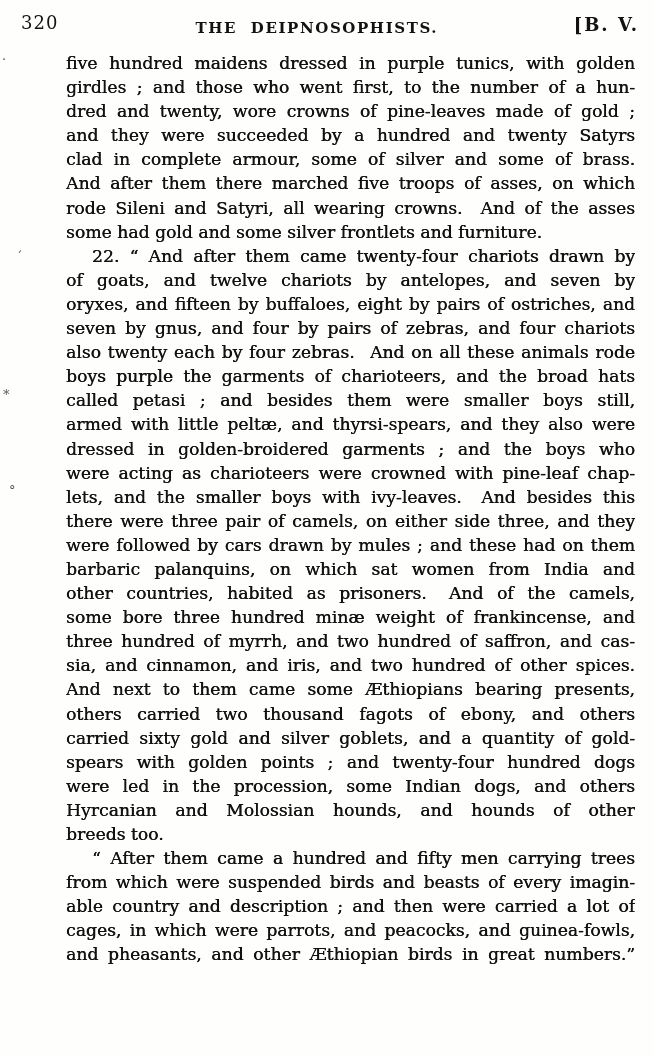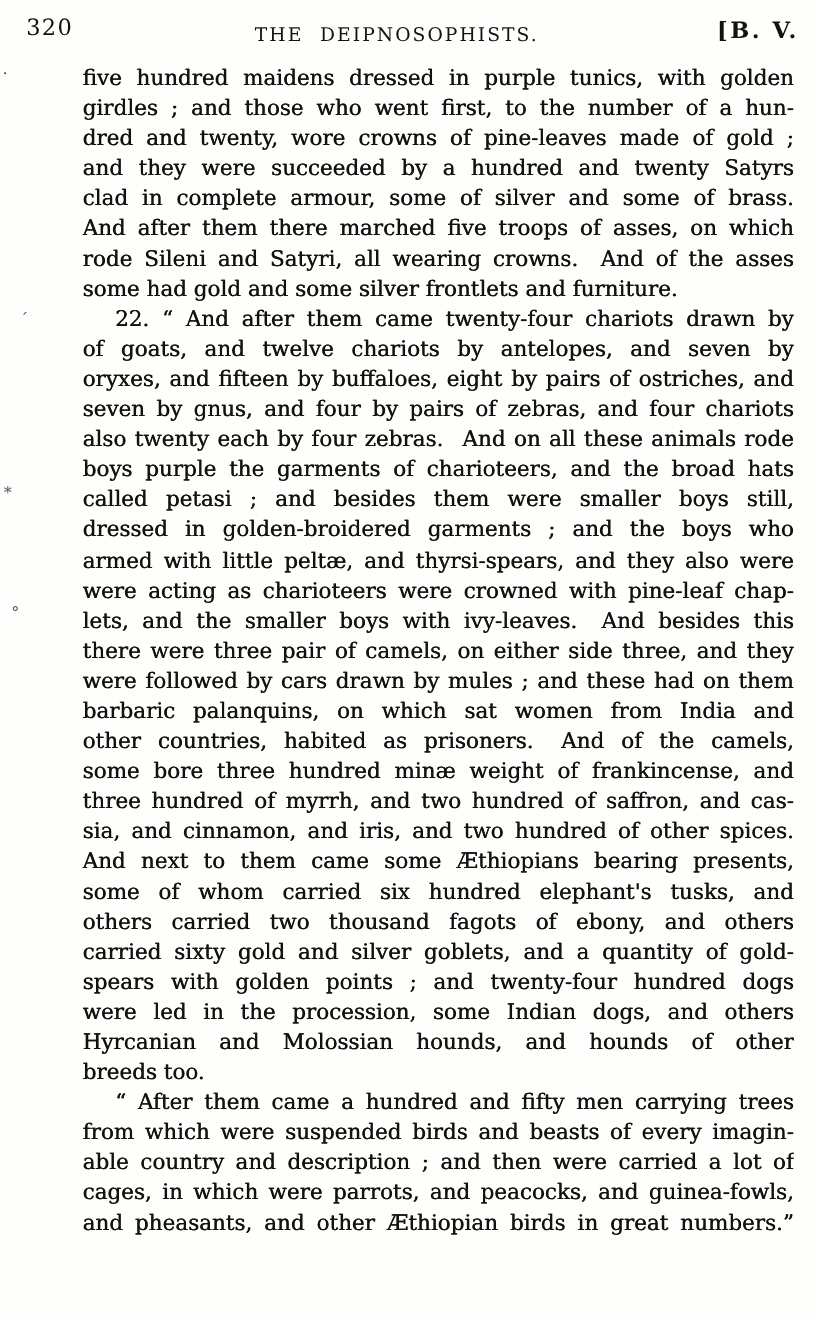--- a/index.html
+++ b/index.html
@@ -15,21 +15,21 @@
     color: #141210;
     overflow: hidden;
   }
   .header { position: absolute; top: 0; left: 0; right: 0; height: 46px; }
   .page-number {
     position: absolute; left: 21px; top: 12px;
     font-size: 18px; letter-spacing: 1px;
   }
   .running-title {
     position: absolute; left: 50%; top: 19px; transform: translateX(-54%);
-    font-size: 15px; font-weight: normal; letter-spacing: 1.6px; word-spacing: 7px;
+    font-size: 15px; font-weight: bold; letter-spacing: 1.6px; word-spacing: 7px;
     white-space: nowrap;
   }
   .book-ref {
     position: absolute; right: 14px; top: 14px;
     font-size: 18px; font-weight: bold; letter-spacing: 2px;
     white-space: nowrap;
   }
   .body-text {
     position: absolute; top: 51px; left: 42px; right: 18px;
     font-size: 17.2px; line-height: 24.1px;
@@ -69,33 +69,32 @@
       <div class="line">And after them there marched five troops of asses, on which</div>
       <div class="line">rode Sileni and Satyri, all wearing crowns.  And of the asses</div>
       <div class="line para-end">some had gold and some silver frontlets and furniture.</div>
       <div class="line indent">22. “ And after them came twenty-four chariots drawn by</div>
       <div class="line">of goats, and twelve chariots by antelopes, and seven by</div>
       <div class="line">oryxes, and fifteen by buffaloes, eight by pairs of ostriches, and</div>
       <div class="line">seven by gnus, and four by pairs of zebras, and four chariots</div>
       <div class="line">also twenty each by four zebras.  And on all these animals rode</div>
       <div class="line">boys purple the garments of charioteers, and the broad hats</div>
       <div class="line">called petasi ; and besides them were smaller boys still,</div>
+      <div class="line">armed with little peltæ, and thyrsi-spears, and they also were</div>
       <div class="line">dressed in golden-broidered garments ; and the boys who</div>
-      <div class="line">armed with little peltæ, and thyrsi-spears, and they also were</div>
       <div class="line">were acting as charioteers were crowned with pine-leaf chap-</div>
       <div class="line">lets, and the smaller boys with ivy-leaves.  And besides this</div>
       <div class="line">there were three pair of camels, on either side three, and they</div>
       <div class="line">were followed by cars drawn by mules ; and these had on them</div>
       <div class="line">barbaric palanquins, on which sat women from India and</div>
       <div class="line">other countries, habited as prisoners.  And of the camels,</div>
       <div class="line">some bore three hundred minæ weight of frankincense, and</div>
       <div class="line">three hundred of myrrh, and two hundred of saffron, and cas-</div>
       <div class="line">sia, and cinnamon, and iris, and two hundred of other spices.</div>
       <div class="line">And next to them came some Æthiopians bearing presents,</div>
-      <div class="line">some of whom carried six hundred elephant's tusks, and</div>
       <div class="line">others carried two thousand fagots of ebony, and others</div>
       <div class="line">carried sixty gold and silver goblets, and a quantity of gold-</div>
       <div class="line">spears with golden points ; and twenty-four hundred dogs</div>
       <div class="line">were led in the procession, some Indian dogs, and others</div>
       <div class="line">Hyrcanian and Molossian hounds, and hounds of other</div>
       <div class="line para-end">breeds too.</div>
       <div class="line indent">“ After them came a hundred and fifty men carrying trees</div>
       <div class="line">from which were suspended birds and beasts of every imagin-</div>
       <div class="line">able country and description ; and then were carried a lot of</div>
       <div class="line">cages, in which were parrots, and peacocks, and guinea-fowls,</div>

